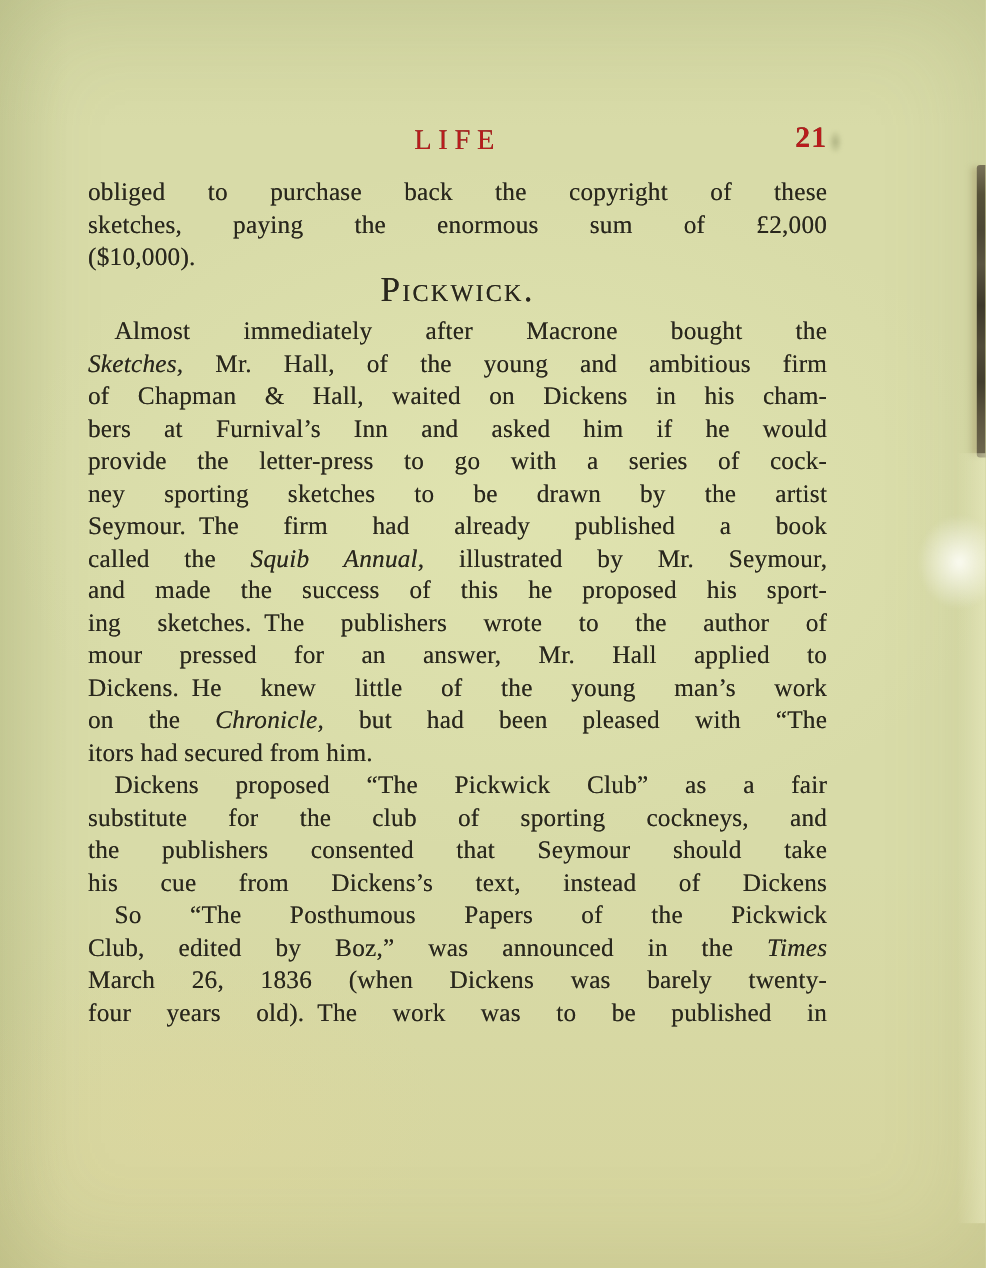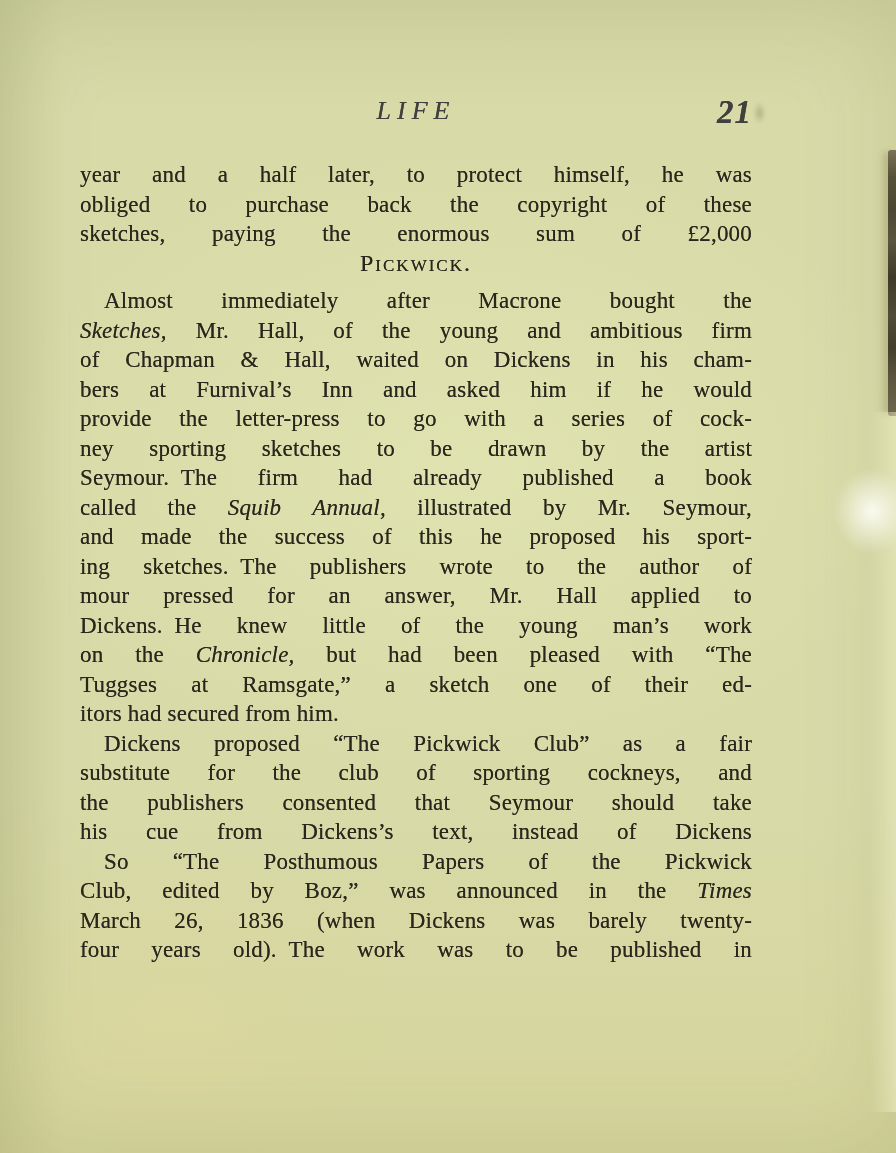--- a/index.html
+++ b/index.html
@@ -22,37 +22,36 @@
     position: relative;
     width: 896px;
     height: 1153px;
     box-shadow: inset 0 0 95px rgba(128,133,82,0.20);
   }
 
   
   .header {
     position: absolute;
     left: 80px;
-    top: 96px;
+    top: 112px;
     width: 672px;
     height: 36px;
-    color: #404040;
-    font-style: italic;
+    color: #b91c1c;
   }
   .running-title {
     text-align: center;
     font-size: 26px;
     letter-spacing: 6px;
     text-shadow: 0 0 0.6px rgba(40,38,28,0.75);
   }
   .page-number {
     position: absolute;
     right: 0;
     top: -2px;
-    font-size: 33px;
+    font-size: 27px;
     font-weight: bold;
     letter-spacing: 1px;
     text-shadow: 0 0 0.5px rgba(40,38,28,0.8);
   }
   .ghost-mark {
     position: absolute;
     right: -14px;
     top: 6px;
     width: 13px;
     height: 22px;
@@ -80,21 +79,21 @@
   .tl.last {
     text-align: left;
     text-align-last: left;
   }
   .tl.first { padding-left: 24px; }
   .it { font-style: italic; }
   .section-heading {
     text-align: center;
     font-variant: small-caps;
     letter-spacing: 2px;
-    font-size: 24px;
+    font-size: 32px;
     margin: 0 0 8px 0;
     text-shadow: 0 0 0.6px rgba(41,39,29,0.8);
   }
 
   
   .edge-strip-soft {
     position: absolute;
     right: 4px;
     top: 152px;
     width: 9px;
@@ -138,40 +137,39 @@
 <div class="page">
 
   <div class="header">
     <div class="running-title">LIFE</div>
     <div class="page-number">21</div>
     <div class="ghost-mark"></div>
   </div>
 
   <div class="text-block">
       <div class="paragraph">
-        <div class="tl"><span>year and a half later, to protect himself, he was</span></div>
         <div class="tl"><span>obliged to purchase back the copyright of these</span></div>
         <div class="tl"><span>sketches, paying the enormous sum of £2,000</span></div>
+        <div class="tl last"><span>($10,000).</span></div>
       </div>
       <div class="section-heading">Pickwick.</div>
       <div class="paragraph">
         <div class="tl first"><span>Almost immediately after Macrone bought the</span></div>
         <div class="tl"><span class="it">Sketches,</span><span> Mr. Hall, of the young and ambitious firm</span></div>
         <div class="tl"><span>of Chapman &amp; Hall, waited on Dickens in his cham-</span></div>
         <div class="tl"><span>bers at Furnival’s Inn and asked him if he would</span></div>
         <div class="tl"><span>provide the letter-press to go with a series of cock-</span></div>
         <div class="tl"><span>ney sporting sketches to be drawn by the artist</span></div>
         <div class="tl"><span>Seymour. The firm had already published a book</span></div>
         <div class="tl"><span>called the </span><span class="it">Squib Annual,</span><span> illustrated by Mr. Seymour,</span></div>
         <div class="tl"><span>and made the success of this he proposed his sport-</span></div>
         <div class="tl"><span>ing sketches. The publishers wrote to the author of</span></div>
         <div class="tl"><span>mour pressed for an answer, Mr. Hall applied to</span></div>
         <div class="tl"><span>Dickens. He knew little of the young man’s work</span></div>
         <div class="tl"><span>on the </span><span class="it">Chronicle,</span><span> but had been pleased with “The</span></div>
-        <div class="tl"><span>Tuggses at Ramsgate,” a sketch one of their ed-</span></div>
         <div class="tl last"><span>itors had secured from him.</span></div>
       </div>
       <div class="paragraph">
         <div class="tl first"><span>Dickens proposed “The Pickwick Club” as a fair</span></div>
         <div class="tl"><span>substitute for the club of sporting cockneys, and</span></div>
         <div class="tl"><span>the publishers consented that Seymour should take</span></div>
         <div class="tl"><span>his cue from Dickens’s text, instead of Dickens</span></div>
       </div>
       <div class="paragraph">
         <div class="tl first"><span>So “The Posthumous Papers of the Pickwick</span></div>

